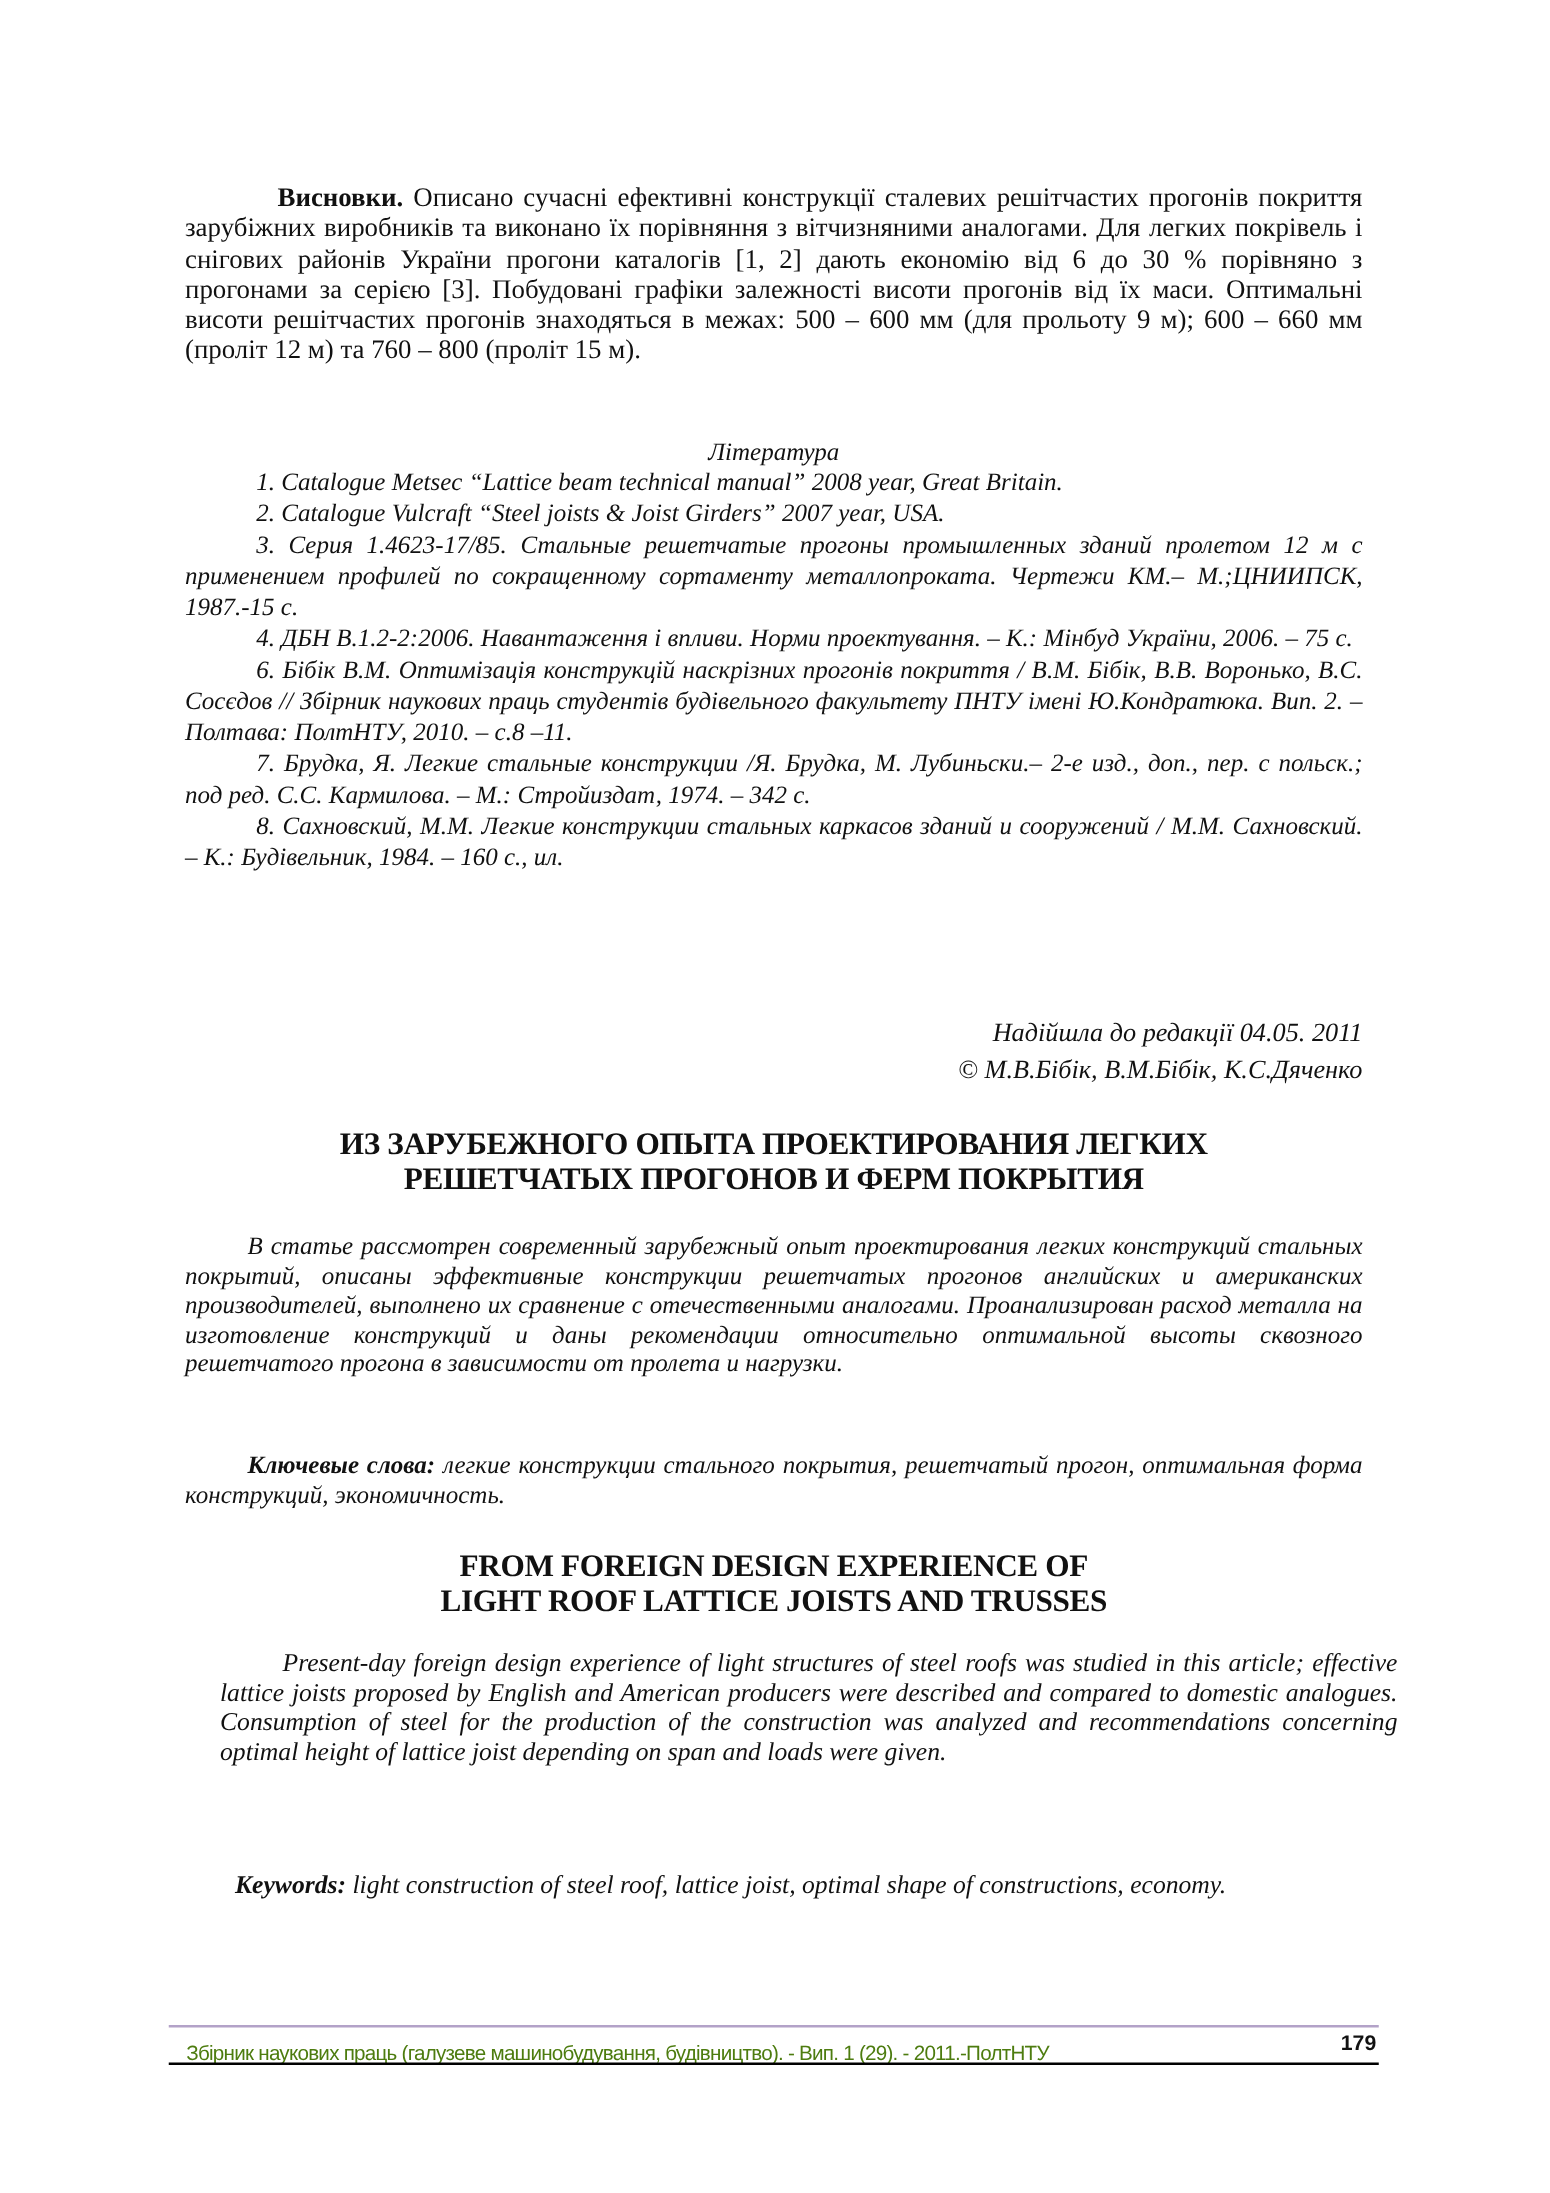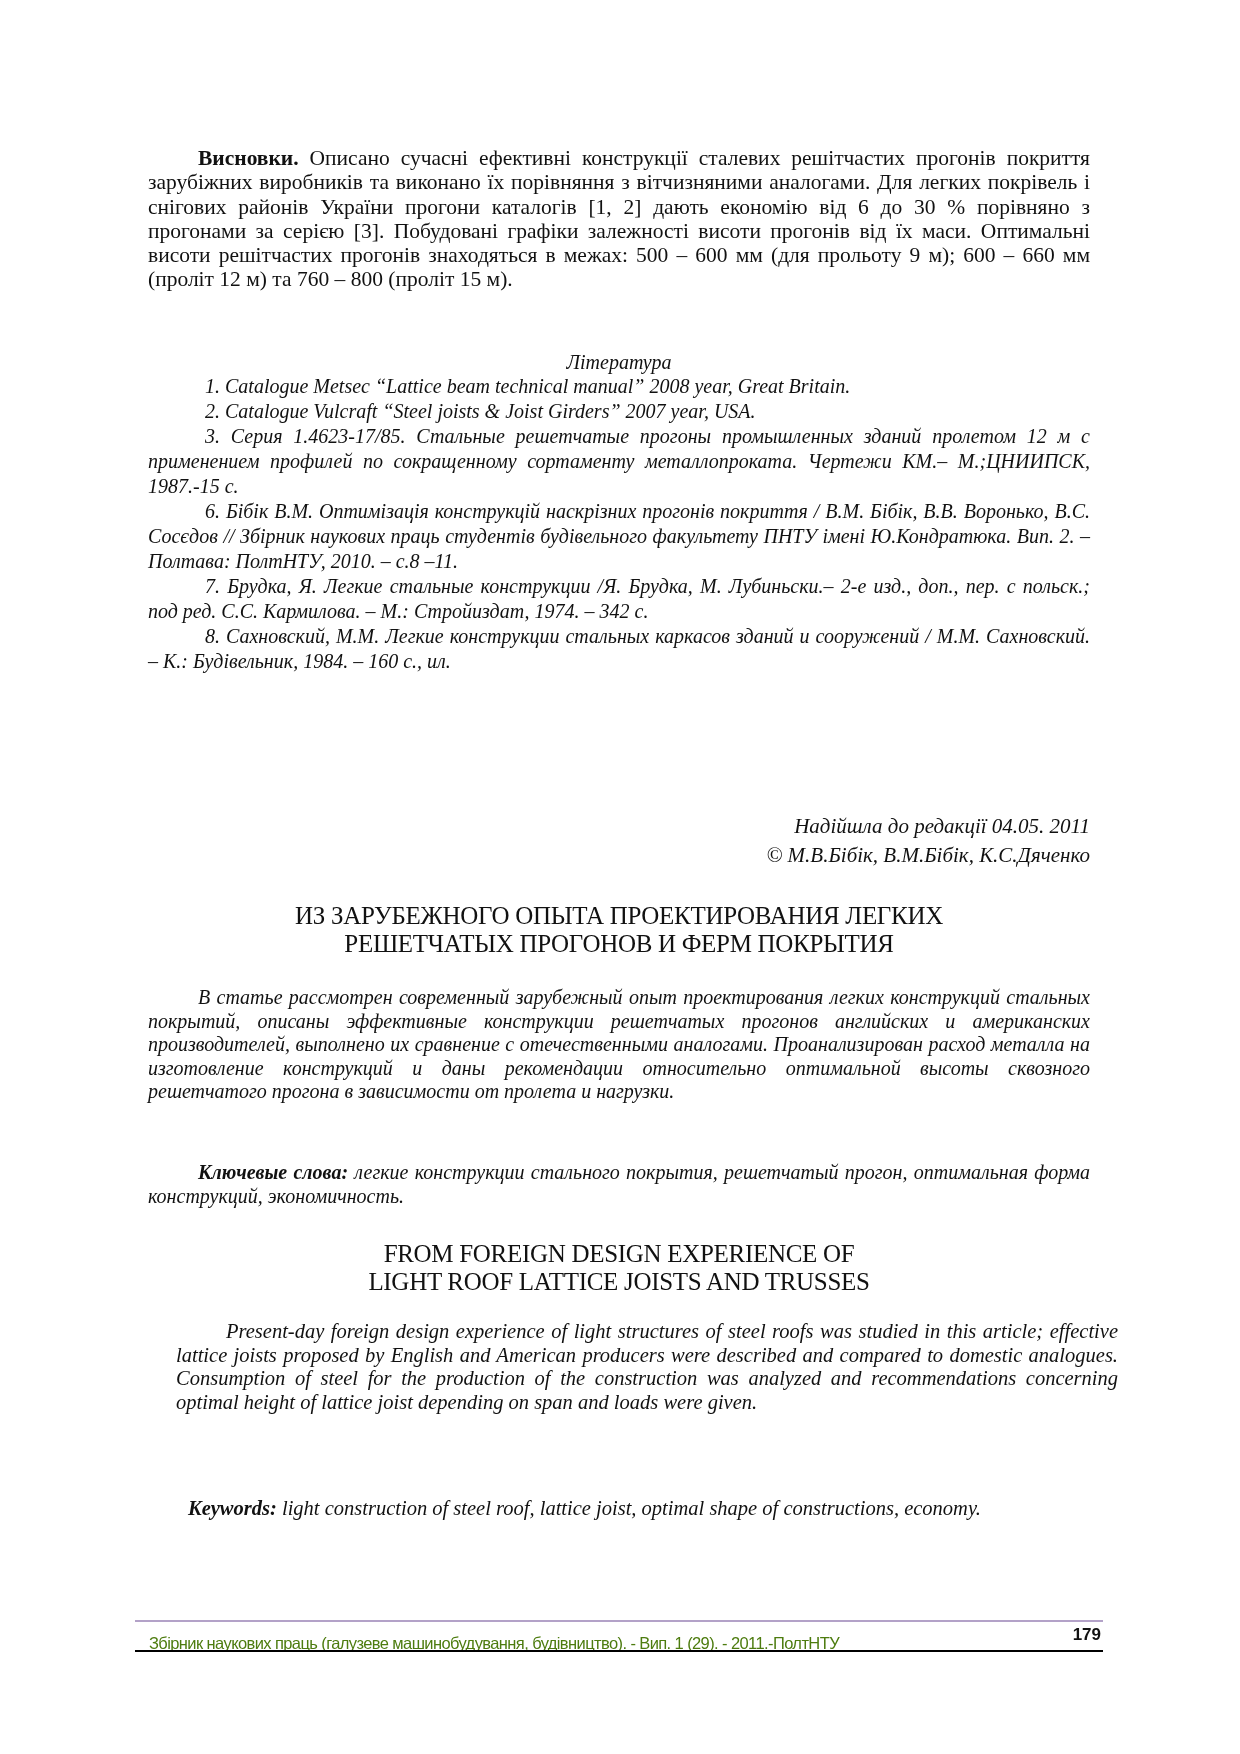--- a/index.html
+++ b/index.html
@@ -4,29 +4,29 @@
 <style>
   html, body { margin: 0; padding: 0; background: #ffffff; }
   body { width: 1240px; height: 1754px; position: relative; overflow: hidden; color: #111; }
   .page { position: absolute; left: 148px; top: 0; width: 942px; }
   .serif { font-family: "Liberation Serif", "DejaVu Serif", serif; }
   p { margin: 0; }
   .justify { text-align: justify; text-align-last: left; }
   .indent { text-indent: 50px; }
 
   #conclusions { position: absolute; top: 146px; left: 0; width: 942px; font-size: 21.5px; line-height: 24.3px; }
-  #conclusions .lead { font-weight: bold; }
+  #conclusions .lead { font-weight: bold; margin-left: 24px; }
 
   #lit-title { position: absolute; top: 350px; left: 0; width: 942px; text-align: center; font-size: 20px; font-style: italic; line-height: 24px; }
   #references { position: absolute; top: 374px; left: 0; width: 942px; font-size: 20px; line-height: 25px; font-style: italic; }
   #references p { text-indent: 57px; }
 
   #received { position: absolute; top: 812px; right: 0; text-align: right; font-size: 21px; line-height: 29px; font-style: italic; }
 
-  .title { position: absolute; left: 0; width: 942px; text-align: center; font-weight: normal; font-size: 25px; line-height: 28px; letter-spacing: -0.3px; }
+  .title { position: absolute; left: 0; width: 942px; text-align: center; font-weight: bold; font-size: 25px; line-height: 28px; letter-spacing: -0.3px; }
   #ru-title { top: 902px; }
   #en-title { top: 1240px; }
 
   #ru-abstract { position: absolute; top: 986px; left: 0; width: 942px; font-size: 20px; line-height: 23.5px; font-style: italic; }
   #ru-abstract p { text-indent: 50px; }
   #ru-keywords { position: absolute; top: 1160px; left: 0; width: 942px; font-size: 20px; line-height: 24px; font-style: italic; }
   #ru-keywords p { text-indent: 50px; }
   .kw-label { font-weight: bold; }
 
   #en-abstract { position: absolute; top: 1320px; left: 0; width: 942px; font-size: 20.5px; line-height: 23.5px; font-style: italic; margin-left: 28px; }
@@ -48,20 +48,21 @@
   <div id="conclusions">
     <p class="justify indent"><span class="lead">Висновки.</span><span> Описано сучасні ефективні конструкції сталевих решітчастих прогонів покриття зарубіжних виробників та виконано їх порівняння з вітчизняними аналогами. Для легких покрівель і снігових районів України прогони каталогів [1, 2] дають економію від 6 до 30 % порівняно з прогонами за серією [3]. Побудовані графіки залежності висоти прогонів від їх маси. Оптимальні висоти решітчастих прогонів знаходяться в межах: 500 – 600 мм (для прольоту 9 м); 600 – 660 мм (проліт 12 м) та 760 – 800 (проліт 15 м).</span></p>
   </div>
 
   <div id="lit-title">Література</div>
 
   <div id="references">
     <p class="justify">1. Catalogue Metsec “Lattice beam technical manual” 2008 year, Great Britain.</p>
     <p class="justify">2. Catalogue Vulcraft “Steel joists &amp; Joist Girders” 2007 year, USA.</p>
     <p class="justify">3. Серия 1.4623-17/85. Стальные решетчатые прогоны промышленных зданий пролетом 12 м с применением профилей по сокращенному сортаменту металлопроката. Чертежи КМ.– М.;ЦНИИПСК, 1987.-15 с.</p>
+    <p class="justify">4. ДБН В.1.2-2:2006. Навантаження і впливи. Норми проектування. – К.: Мінбуд України, 2006. –  75 с.</p>
     <p class="justify">6. Бібік В.М. Оптимізація конструкцій наскрізних прогонів покриття / В.М. Бібік, В.В. Воронько, В.С. Сосєдов // Збірник наукових праць студентів будівельного факультету ПНТУ імені Ю.Кондратюка. Вип. 2. – Полтава: ПолтНТУ, 2010. – с.8 –11.</p>
     <p class="justify">7. Брудка, Я. Легкие стальные конструкции /Я. Брудка, М. Лубиньски.– 2-е изд., доп., пер. с польск.; под ред. С.С. Кармилова. –  М.: Стройиздат, 1974. –  342 с.</p>
     <p class="justify">8. Сахновский, М.М. Легкие конструкции стальных каркасов зданий и сооружений  / М.М. Сахновский. – К.: Будівельник, 1984. – 160 с., ил.</p>
   </div>
 
   <div id="received">
     <div>Надійшла до редакції 04.05. 2011</div>
     <div>© М.В.Бібік, В.М.Бібік, К.С.Дяченко</div>
   </div>
 

